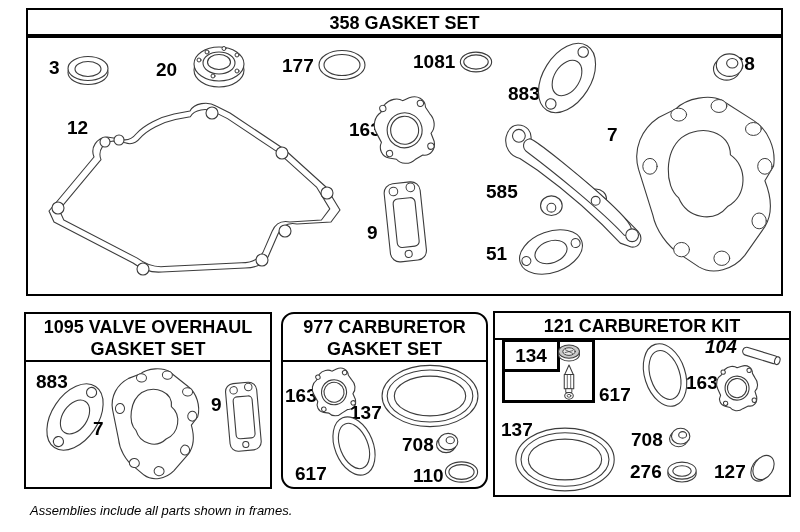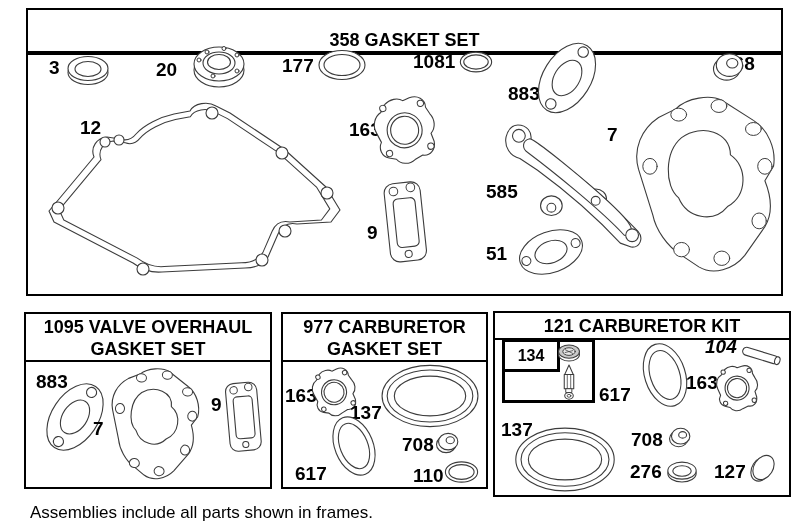--- a/index.html
+++ b/index.html
@@ -5,31 +5,31 @@
   html,body{margin:0;padding:0;background:#fff;}
   #stage{
     position:relative;width:800px;height:532px;background:#fff;
     font-family:"Liberation Sans","DejaVu Sans",sans-serif;overflow:hidden;
   }
   .frame{position:absolute;border:2.5px solid #000;background:#fff;box-sizing:border-box;}
   .frame-title{
     text-align:center;font-weight:bold;font-size:18px;color:#000;
     border-bottom:2.5px solid #000;line-height:22px;padding-top:2px;
   }
-  .frame-title.thick{border-bottom-width:4px;line-height:21px;padding-top:20px;}
+  .frame-title.thick{border-bottom-width:4px;line-height:21px;padding-top:3px;}
   .plabel{
     position:absolute;font-weight:bold;font-size:19px;color:#000;white-space:nowrap;
   }
   .part{position:absolute;overflow:visible;}
-  .caption{position:absolute;font-size:17px;color:#000;}
+  .caption{position:absolute;font-size:13px;color:#000;font-style:italic;}
   svg *{stroke-linejoin:round;stroke-linecap:round;}
   .subframe{position:absolute;border:3px solid #000;background:#fff;box-sizing:border-box;}
   .subframe-label{
     position:absolute;left:0;top:0;width:52px;height:27px;border-right:3px solid #000;
-    border-bottom:3px solid #000;font-weight:bold;font-size:16px;display:flex;
+    border-bottom:3px solid #000;font-weight:bold;font-size:19px;display:flex;
     align-items:center;justify-content:center;background:#fff;
   }
 </style>
 </head>
 <body>
 
 <div id="stage">
 
   <svg width="0" height="0" style="position:absolute" aria-hidden="true">
     <defs>
@@ -132,21 +132,21 @@
   <div class="plabel" style="left:508px;top:83px;">883</div>
   <svg class="part" style="left:539px;top:37px;transform:rotate(32deg);" width="56" height="82" viewBox="0 0 72 110">
       <use href="#sym-ovalflange"></use>
     </svg>
 
   <div class="plabel" style="left:687px;top:53px;margin-left:36px;">668</div>
   <svg class="part" style="left:711px;top:52px;" width="35" height="30" viewBox="0 0 36 32">
       <use href="#sym-grommet"></use>
     </svg>
 
-  <div class="plabel" style="left:67px;top:117px;margin-left:13px;">12</div>
+  <div class="plabel" style="left:67px;top:117px;">12</div>
   <svg class="part" style="left:40px;top:101px;" width="306" height="186" viewBox="0 0 306 186">
     <path d="M150,10 C154,2 168,0 176,5 L190,12 L244,48 L286,86 L300,109 L291,121 L257,123 C247,121 241,126 238,133 L228,156 C223,164 214,167 205,167 L122,171 C111,172 101,168 93,162 L14,121 L9,110 L54,56 C50,46 57,37 67,36 L80,38 C86,40 92,38 96,33 C104,24 120,16 134,13 Z" fill="#fff" stroke="#3c3c3c" stroke-width="1.1"></path>
     <path d="M150,10 C154,2 168,0 176,5 L190,12 L244,48 L286,86 L300,109 L291,121 L257,123 C247,121 241,126 238,133 L228,156 C223,164 214,167 205,167 L122,171 C111,172 101,168 93,162 L14,121 L9,110 L54,56 C50,46 57,37 67,36 L80,38 C86,40 92,38 96,33 C104,24 120,16 134,13 Z" transform="translate(10.8,6.5) scale(0.93)" fill="#fff" stroke="#3c3c3c" stroke-width="1.1"></path>
     <circle cx="172" cy="12" r="6" fill="#fff" stroke="#3c3c3c" stroke-width="1.1"></circle>
     <circle cx="242" cy="52" r="6" fill="#fff" stroke="#3c3c3c" stroke-width="1.1"></circle>
     <circle cx="287" cy="92" r="6" fill="#fff" stroke="#3c3c3c" stroke-width="1.1"></circle>
     <circle cx="245" cy="130" r="6" fill="#fff" stroke="#3c3c3c" stroke-width="1.1"></circle>
     <circle cx="222" cy="159" r="6" fill="#fff" stroke="#3c3c3c" stroke-width="1.1"></circle>
     <circle cx="103" cy="168" r="6" fill="#fff" stroke="#3c3c3c" stroke-width="1.1"></circle>
     <circle cx="18" cy="107" r="6" fill="#fff" stroke="#3c3c3c" stroke-width="1.1"></circle>
@@ -201,21 +201,21 @@
   <div class="plabel" style="left:93px;top:418px;">7</div>
   <svg class="part" style="left:104px;top:363px;transform:rotate(6deg);" width="100" height="122" viewBox="0 0 110 130">
       <use href="#sym-headgasket"></use>
     </svg>
 
   <div class="plabel" style="left:211px;top:394px;">9</div>
   <svg class="part" style="left:225px;top:371px;transform:rotate(-5deg);" width="38" height="90" viewBox="0 0 56 110">
       <use href="#sym-rectgasket"></use>
     </svg>
 
-  <div class="frame" style="left:281px;top:312px;width:207px;height:177px;">
+  <div class="frame" style="left:281px;top:312px;width:207px;height:177px;border-radius:13px;">
     <div class="frame-title">
       <div>977 CARBURETOR</div>
       <div>GASKET SET</div>
     </div>
   </div>
 
   <div class="plabel" style="left:285px;top:385px;">163</div>
   <svg class="part" style="left:310px;top:366px;transform:rotate(-14deg);" width="50" height="52" viewBox="0 0 100 100">
       <use href="#sym-carbgasket"></use>
     </svg>

